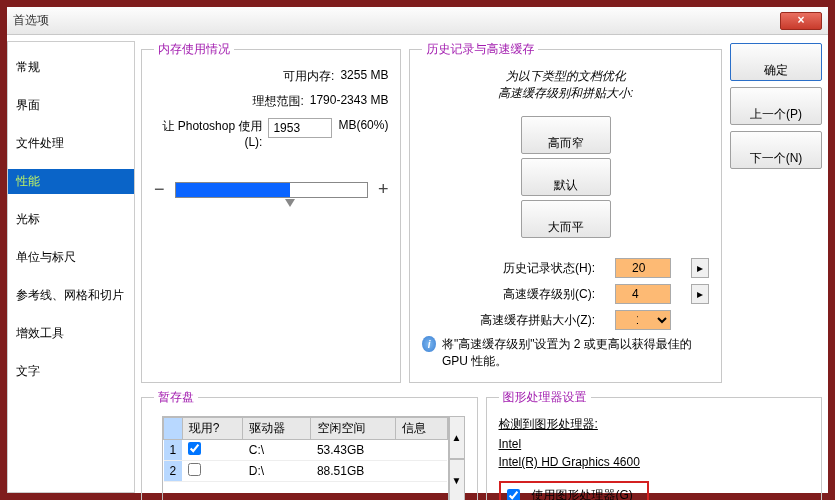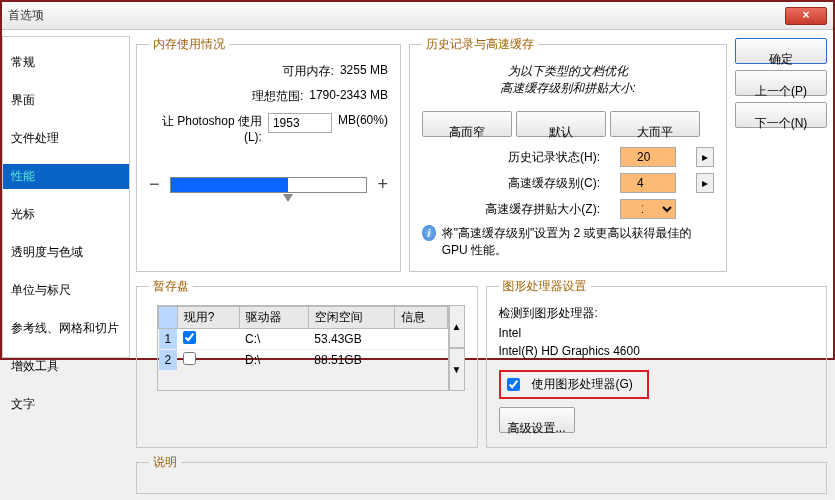--- a/index.html
+++ b/index.html
@@ -1,72 +1,72 @@
 <!DOCTYPE html>
 <html><head>
 <meta charset="utf-8">
 <style>
 * { box-sizing: border-box; margin: 0; padding: 0; font-family: "Microsoft YaHei", SimSun, sans-serif; font-size: 12px; }
 body { background: #f0f0f0; width: 835px; height: 500px; overflow: hidden; }
 
-.window { width: 835px; height: 360px; background: #fff; border: 2px solid #7f1d1d; position: relative; }
+.window { width: 835px; height: 500px; background: #fff; border: 7px solid #7f1d1d; position: relative; }
 .titlebar { height: 28px; background: linear-gradient(#fdfdfd,#e8e8e8); border-bottom: 1px solid #c8c8c8; display: flex; align-items: center; padding: 0 6px; }
 .titlebar .title { flex: 1; color: #333; }
 .titlebar .close { width: 42px; height: 18px; background: linear-gradient(#e96f60,#c83b2c); border: 1px solid #9a2a1e; border-radius: 2px; color: #fff; text-align: center; line-height: 14px; cursor: pointer; font-weight: bold; }
 
 .body { display: flex; height: calc(100% - 28px); padding: 6px 6px 0 0; gap: 6px; }
 
 .sidebar { width: 128px; border: 1px solid #ccc; background: #fff; }
 .sidebar .item { padding: 4px 8px; cursor: pointer; margin-top: 13px; }
-.sidebar .item.selected { background: #0a64c8; color: #5eead4; }
+.sidebar .item.selected { background: #0a64c8; color: #bef264; }
 
 .main { flex: 1; display: flex; flex-direction: column; gap: 6px; }
 
 fieldset { border: 1px solid #c8c8c8; padding: 10px 12px 12px; }
-legend { padding: 0 4px; color: #a16207; }
+legend { padding: 0 4px; color: #a21caf; }
 
 .row-top { display: flex; gap: 8px; }
 .col-mem { flex: 0.9; }
 .col-hist { flex: 1.1; }
 .col-btns { width: 92px; display: flex; flex-direction: column; gap: 6px; padding-top: 2px; }
 
-.btn { height: 22px; border: 1px solid #a0a0a0; background: linear-gradient(#fdfdfd,#e6e6e6); border-radius: 2px; cursor: pointer; padding: 12px 8px; }
+.btn { height: 22px; border: 1px solid #a0a0a0; background: linear-gradient(#fdfdfd,#e6e6e6); border-radius: 2px; cursor: pointer; padding: 18px 8px; }
 
 .mem-line { display: flex; align-items: flex-start; gap: 6px; justify-content: flex-end; margin-bottom: 8px; }
 .mem-line .lbl { text-align: right; }
 .mem-line input { width: 64px; height: 20px; border: 1px solid #aaa; padding: 0 4px; }
 .slider-wrap { display: flex; align-items: center; gap: 10px; margin-top: 30px; }
 .slider { flex: 1; position: relative; height: 16px; border: 1px solid #888; background: #fff; }
 .slider-fill { position: absolute; left: 0; top: 0; bottom: 0; width: 60%; background: #0a64ff; }
 .slider-thumb { position: absolute; left: 60%; top: 16px; width: 0; height: 0; border-left: 5px solid transparent; border-right: 5px solid transparent; border-top: 8px solid #888; transform: translateX(-5px); }
 .pm { font-size: 18px; color: #444; cursor: pointer; user-select: none; }
 
 .hist-top { text-align: center; margin-bottom: 14px; font-style: italic; }
-.hist-btns { display: flex; flex-direction: row; gap: 4px; align-items: center; margin-bottom: 10px; }
+.hist-btns { display: flex; flex-direction: column; gap: 4px; align-items: center; margin-bottom: 20px; }
 .hist-btns .btn { width: 90px; }
 .hist-row { display: flex; align-items: center; justify-content: flex-end; gap: 20px; margin-bottom: 6px; }
 .hist-row input, .hist-row select { width: 56px; height: 20px; border: 1px solid #aaa; padding: 0 16px; background: #fdba74; }
 .hist-row .step { width: 18px; height: 20px; border: 1px solid #aaa; background: #f0f0f0; display: flex; align-items: center; justify-content: center; cursor: pointer; }
 .hist-note { display: flex; gap: 6px; margin-top: 6px; align-items: flex-start; }
 .info-icon { width: 16px; height: 16px; border-radius: 50%; background: radial-gradient(#7db8f0,#3a7fd3); color: #fff; font-size: 10px; display: flex; align-items: center; justify-content: center; font-style: italic; font-weight: bold; }
 
 .row-mid { display: flex; gap: 8px; }
 .col-scratch { flex: 1; }
 .col-gpu { flex: 1; }
 
 table { border-collapse: collapse; width: 100%; }
 th { background: #e8e8e8; border: 1px solid #bbb; padding: 2px 6px; text-align: left; font-weight: normal; }
 td { border-bottom: 1px solid #eee; padding: 2px 6px; }
 .rownum { width: 18px; background: #b8d8ff; text-align: center; }
 .scratch-wrap { display: flex; padding-left: 8px; }
 .tbl-area { flex: 1; border: 1px solid #bbb; height: 86px; overflow: hidden; }
 .scroll-col { width: 16px; display: flex; flex-direction: column; }
 .scroll-btn { flex: 1; border: 1px solid #bbb; background: #f0f0f0; display: flex; align-items: center; justify-content: center; cursor: pointer; font-size: 10px; }
 
-.gpu-box .line { margin-bottom: 4px; }
+.gpu-box .line { margin-bottom: 4px; text-decoration: underline; }
 .gpu-chk { display: flex; align-items: center; gap: 12px; border: 2px solid #d42020; padding: 4px 6px; width: 150px; margin: 12px 0 8px; }
 .gpu-chk input { width: 13px; height: 13px; }
 
 .row-desc { }
 </style>
 </head>
 <body>
 
 <div class="window">
   <div class="titlebar">
@@ -74,21 +74,20 @@
     <div class="close">×</div>
   </div>
   <div class="body">
 
     <div class="sidebar" id="sidebar">
         <div class="item">常规</div>
         <div class="item">界面</div>
         <div class="item">文件处理</div>
         <div class="item selected">性能</div>
         <div class="item">光标</div>
-        <div class="item">透明度与色域</div>
         <div class="item">单位与标尺</div>
         <div class="item">参考线、网格和切片</div>
         <div class="item">增效工具</div>
         <div class="item">文字</div>
       </div>
 
     <div class="main">
 
       <div class="row-top">
         <fieldset class="col-mem">

